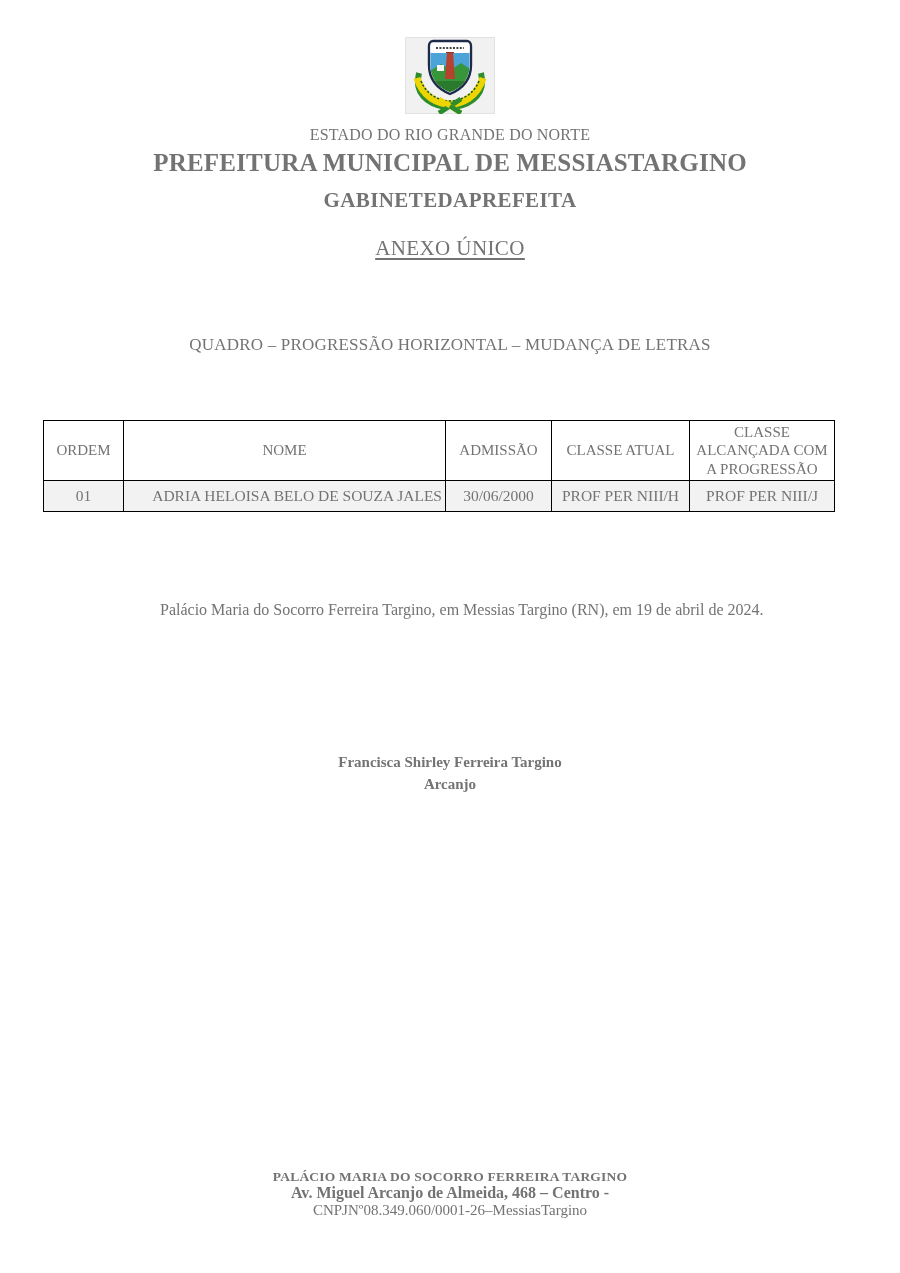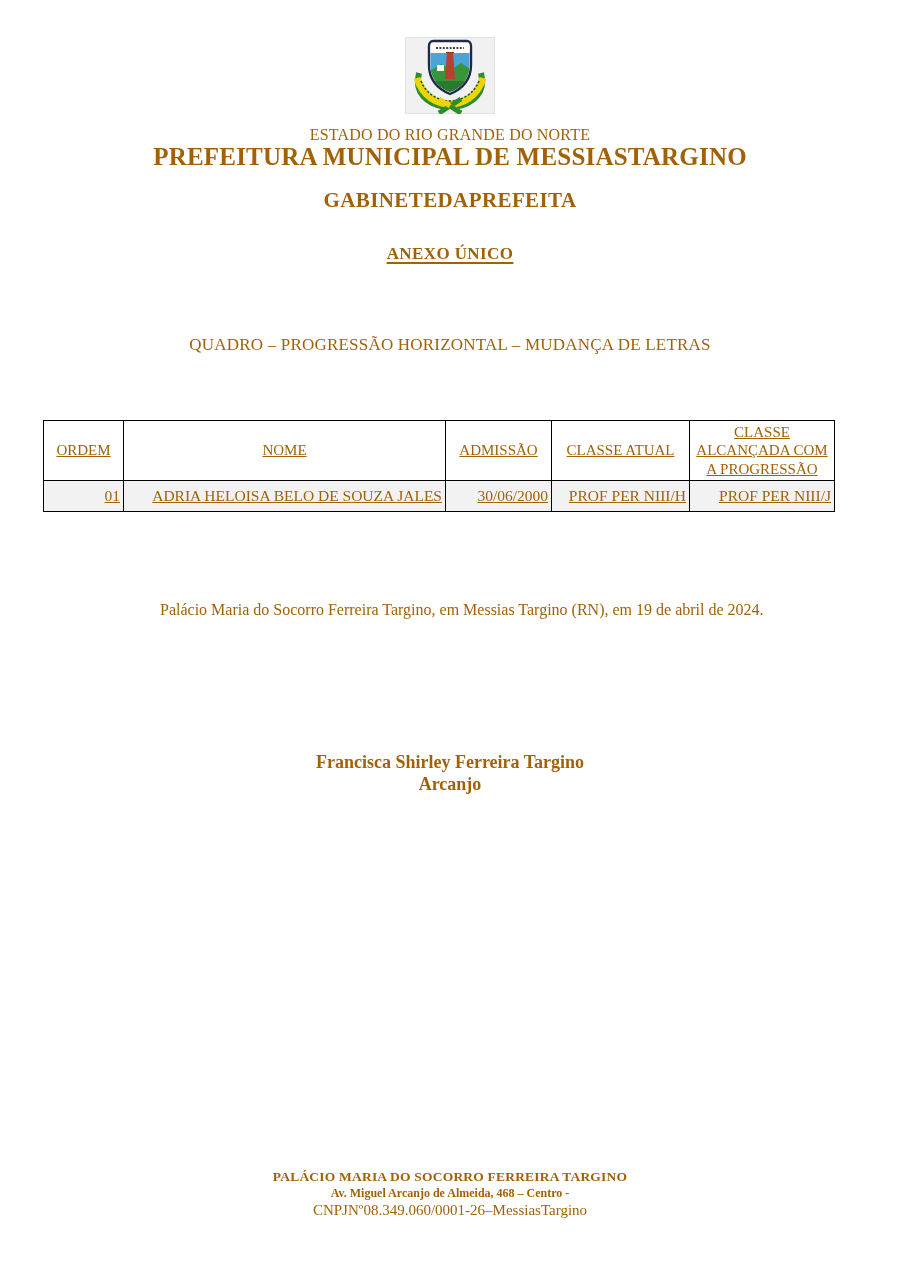--- a/index.html
+++ b/index.html
@@ -1,61 +1,61 @@
 <!DOCTYPE html>
 <html><head>
 <meta charset="utf-8">
 <style>
   html,body { margin:0; padding:0; background:#ffffff; }
   .page {
     position:relative; width:900px; height:1273px; background:#ffffff;
-    font-family:"Liberation Serif","DejaVu Serif",serif; color:#a16207;
+    font-family:"Liberation Serif","DejaVu Serif",serif; color:#737373;
     overflow:hidden; margin:0 auto;
   }
   .centered { position:absolute; left:0; width:900px; text-align:center; }
 
   .logo-box { position:absolute; left:405px; top:37px; width:90px; height:77px; }
 
   .state-line   { top:126px; font-size:16px; letter-spacing:0.2px; }
-  .muni-line    { top:143px; font-size:25px; font-weight:bold; letter-spacing:0.2px; }
+  .muni-line    { top:149px; font-size:25px; font-weight:bold; letter-spacing:0.2px; }
   .office-line  { top:188px; font-size:21px; font-weight:bold; letter-spacing:0.4px; }
 
-  .annex-title  { top:244px; font-size:17px; font-weight:bold;
+  .annex-title  { top:236px; font-size:21px; font-weight:normal;
                   text-decoration:underline; text-decoration-thickness:1.6px; text-underline-offset:3px;
                   letter-spacing:0.4px; }
   .table-caption{ top:335px; font-size:17px; letter-spacing:0.2px; }
 
   table.quadro {
     position:absolute; left:43px; top:420px; width:791px;
     border-collapse:collapse; table-layout:fixed;
   }
-  table.quadro th, table.quadro td { border:1.6px solid #000; overflow:hidden;text-decoration:underline; }
+  table.quadro th, table.quadro td { border:1.6px solid #000; overflow:hidden; }
   table.quadro thead tr { height:58px; }
   table.quadro tbody tr { height:31px; background:#f2f2f2; }
   table.quadro th {
     font-weight:normal; font-size:15px; line-height:1.22; text-align:center;
     vertical-align:middle; white-space:pre-line; padding:2px 3px;
   }
   table.quadro td {
-    font-size:15.5px; text-align:right; vertical-align:middle; padding:1px 3px;
+    font-size:15.5px; text-align:center; vertical-align:middle; padding:1px 3px;
     white-space:nowrap;
   }
   table.quadro td.name-cell { text-align:right; padding-left:8px; }
 
   .closing-paragraph {
     position:absolute; left:104px; top:581px; width:668px;
     font-size:16px; line-height:25px; text-indent:56px;
   }
 
-  .signature { top:751px; font-weight:bold; font-size:18px; line-height:22px; }
+  .signature { top:751px; font-weight:bold; font-size:15px; line-height:22px; }
   .signature .sig-line { display:block; }
 
   .footer { top:1168px; }
   .footer-line1 { font-size:13.5px; font-weight:bold; line-height:17px; letter-spacing:0.2px; }
-  .footer-line2 { font-size:12px; font-weight:bold; line-height:16px; }
+  .footer-line2 { font-size:16px; font-weight:bold; line-height:16px; }
   .footer-line3 { font-size:15px; line-height:19px; }
 </style>
 </head>
 <body>
 
 <div class="page">
 
   <div class="logo-box">
     <svg width="90" height="77" viewBox="0 0 90 77">
       <rect x="0.5" y="0.5" width="89" height="76" fill="#f1f1f1" stroke="#e2e2e2"></rect>

